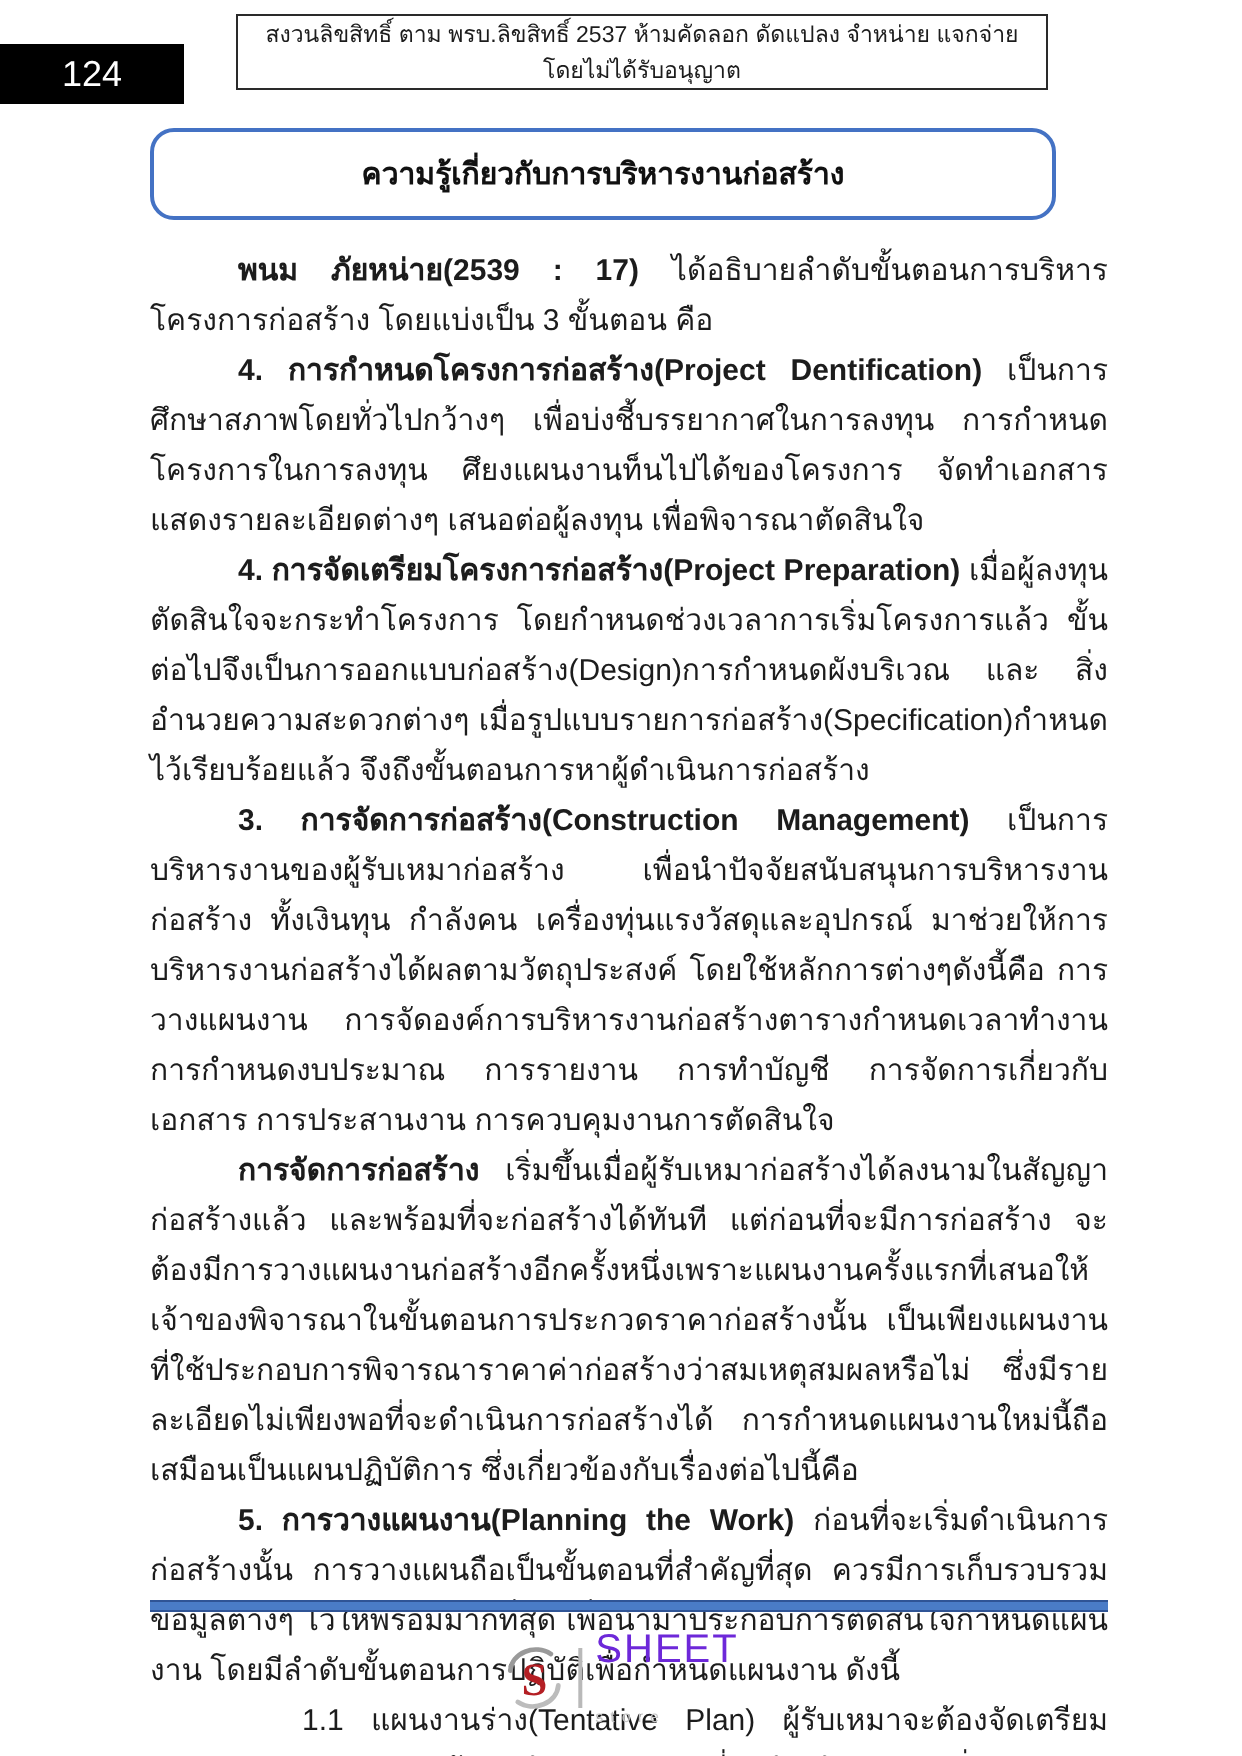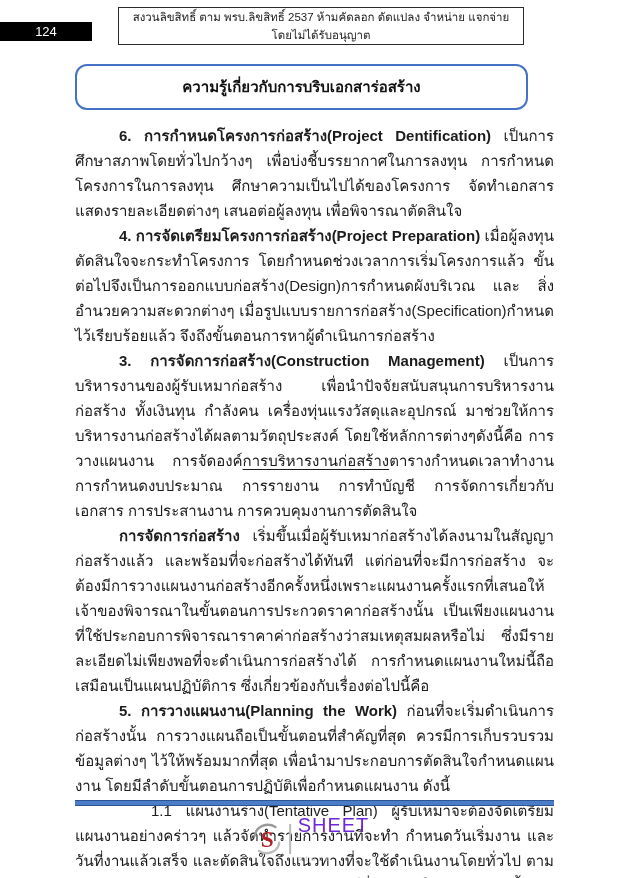--- a/index.html
+++ b/index.html
@@ -7,24 +7,24 @@
     position:relative;
     width:621px; height:878px;
     background:#ffffff;
     font-family:"Liberation Sans","DejaVu Sans",sans-serif;
     color:#1c1c1c;
     overflow:hidden;
   }
   
   .page-number-box {
     position:absolute; left:0; top:22px;
-    width:92px; height:19px;
+    width:92px; height:30px;
     background:#000000; color:#ffffff;
     display:flex; align-items:center; justify-content:center;
-    font-size:13px;
+    font-size:18px;
   }
   .copyright-box {
     position:absolute; left:118px; top:7px;
     width:392px; height:36px;
     border:1px solid #2a2a2a;
     display:flex; align-items:center; justify-content:center;
     font-size:11.5px; color:#1c1c1c;
     text-align:center; padding:0 6px;
   }
   
@@ -41,21 +41,21 @@
   
   .doc-body {
     position:absolute; left:75px; top:123px;
     width:479px;
     font-size:15px; line-height:25px;
     text-align:justify;
   }
   .para { margin:0; text-indent:44px; }
   .para.indent-sub { text-indent:76px; }
   .bold { font-weight:700; }
-  .underline { text-decoration:underline; text-underline-offset:3px; }
+  .underline { text-underline-offset:3px; }
   
   .footer-rule {
     position:absolute; left:75px; top:800px;
     width:479px; height:4px;
     background:#4a7cc7;
     border-top:1px solid #2f5496;
     border-bottom:1px solid #2f5496;
   }
   .logo {
     position:absolute; left:50%; top:815px;
@@ -78,25 +78,26 @@
 <div class="page">
 
   <div class="page-number-box">
     <span>124</span>
   </div>
   <div class="copyright-box">
     <span>สงวนลิขสิทธิ์ ตาม พรบ.ลิขสิทธิ์ 2537 ห้ามคัดลอก ดัดแปลง จำหน่าย แจกจ่าย โดยไม่ได้รับอนุญาต</span>
   </div>
 
   <div class="title-box">
-    <h1>ความรู้เกี่ยวกับการบริบเอกสาร่อสร้าง</h1>
+    <h1>ความรู้เกี่ยวกับการบริหารงานก่อสร้าง</h1>
   </div>
 
   <main class="doc-body">
-      <p class="para"><span class="bold">6. การกำหนดโครงการก่อสร้าง(Project Dentification) </span><span>เป็นการศึกษาสภาพโดยทั่วไปกว้างๆ เพื่อบ่งชี้บรรยากาศในการลงทุน การกำหนดโครงการในการลงทุน ศึกษาความเป็นไปได้ของโครงการ จัดทำเอกสารแสดงรายละเอียดต่างๆ เสนอต่อผู้ลงทุน เพื่อพิจารณาตัดสินใจ</span></p>
+      <p class="para"><span class="bold">พนม ภัยหน่าย(2539 : 17) </span><span>ได้อธิบายลำดับขั้นตอนการบริหารโครงการก่อสร้าง โดยแบ่งเป็น 3 ขั้นตอน คือ</span></p>
+      <p class="para"><span class="bold">4. การกำหนดโครงการก่อสร้าง(Project Dentification) </span><span>เป็นการศึกษาสภาพโดยทั่วไปกว้างๆ เพื่อบ่งชี้บรรยากาศในการลงทุน การกำหนดโครงการในการลงทุน ศึยงแผนงานท็นไปได้ของโครงการ จัดทำเอกสารแสดงรายละเอียดต่างๆ เสนอต่อผู้ลงทุน เพื่อพิจารณาตัดสินใจ</span></p>
       <p class="para"><span class="bold">4. การจัดเตรียมโครงการก่อสร้าง(Project Preparation) </span><span>เมื่อผู้ลงทุนตัดสินใจจะกระทำโครงการ โดยกำหนดช่วงเวลาการเริ่มโครงการแล้ว ขั้นต่อไปจึงเป็นการออกแบบก่อสร้าง(Design)การกำหนดผังบริเวณ และ สิ่งอำนวยความสะดวกต่างๆ เมื่อรูปแบบรายการก่อสร้าง(Specification)กำหนดไว้เรียบร้อยแล้ว จึงถึงขั้นตอนการหาผู้ดำเนินการก่อสร้าง</span></p>
       <p class="para"><span class="bold">3. การจัดการก่อสร้าง(Construction Management) </span><span>เป็นการบริหารงานของผู้รับเหมาก่อสร้าง เพื่อนำปัจจัยสนับสนุนการบริหารงานก่อสร้าง ทั้งเงินทุน กำลังคน เครื่องทุ่นแรงวัสดุและอุปกรณ์ มาช่วยให้การบริหารงานก่อสร้างได้ผลตามวัตถุประสงค์ โดยใช้หลักการต่างๆดังนี้คือ การวางแผนงาน การจัดองค์</span><span class="underline">การบริหารงานก่อสร้าง</span><span>ตารางกำหนดเวลาทำงาน การกำหนดงบประมาณ การรายงาน การทำบัญชี การจัดการเกี่ยวกับเอกสาร การประสานงาน การควบคุมงานการตัดสินใจ</span></p>
       <p class="para"><span class="bold">การจัดการก่อสร้าง </span><span>เริ่มขึ้นเมื่อผู้รับเหมาก่อสร้างได้ลงนามในสัญญาก่อสร้างแล้ว และพร้อมที่จะก่อสร้างได้ทันที แต่ก่อนที่จะมีการก่อสร้าง จะต้องมีการวางแผนงานก่อสร้างอีกครั้งหนึ่งเพราะแผนงานครั้งแรกที่เสนอให้เจ้าของพิจารณาในขั้นตอนการประกวดราคาก่อสร้างนั้น เป็นเพียงแผนงานที่ใช้ประกอบการพิจารณาราคาค่าก่อสร้างว่าสมเหตุสมผลหรือไม่ ซึ่งมีรายละเอียดไม่เพียงพอที่จะดำเนินการก่อสร้างได้ การกำหนดแผนงานใหม่นี้ถือเสมือนเป็นแผนปฏิบัติการ ซึ่งเกี่ยวข้องกับเรื่องต่อไปนี้คือ</span></p>
       <p class="para"><span class="bold">5. การวางแผนงาน(Planning the Work) </span><span>ก่อนที่จะเริ่มดำเนินการก่อสร้างนั้น การวางแผนถือเป็นขั้นตอนที่สำคัญที่สุด ควรมีการเก็บรวบรวมข้อมูลต่างๆ ไว้ให้พร้อมมากที่สุด เพื่อนำมาประกอบการตัดสินใจกำหนดแผนงาน โดยมีลำดับขั้นตอนการปฏิบัติเพื่อกำหนดแผนงาน ดังนี้</span></p>
       <p class="para indent-sub"><span>1.1 แผนงานร่าง(Tentative Plan) ผู้รับเหมาจะต้องจัดเตรียมแผนงานอย่างคร่าวๆ แล้วจัดทำรายการงานที่จะทำ กำหนดวันเริ่มงาน และวันที่งานแล้วเสร็จ และตัดสินใจถึงแนวทางที่จะใช้ดำเนินงานโดยทั่วไป ตามชนิด ขนาดของงานก่อสร้าง และตามอุปกรณ์ที่ต้องการใช้สำหรับงานนั้นๆ</span></p>
     </main>
 
   <div class="footer-rule"></div>
   <div class="logo">
     <svg class="logo-icon" width="30" height="32" viewBox="0 0 40 42" aria-hidden="true">

